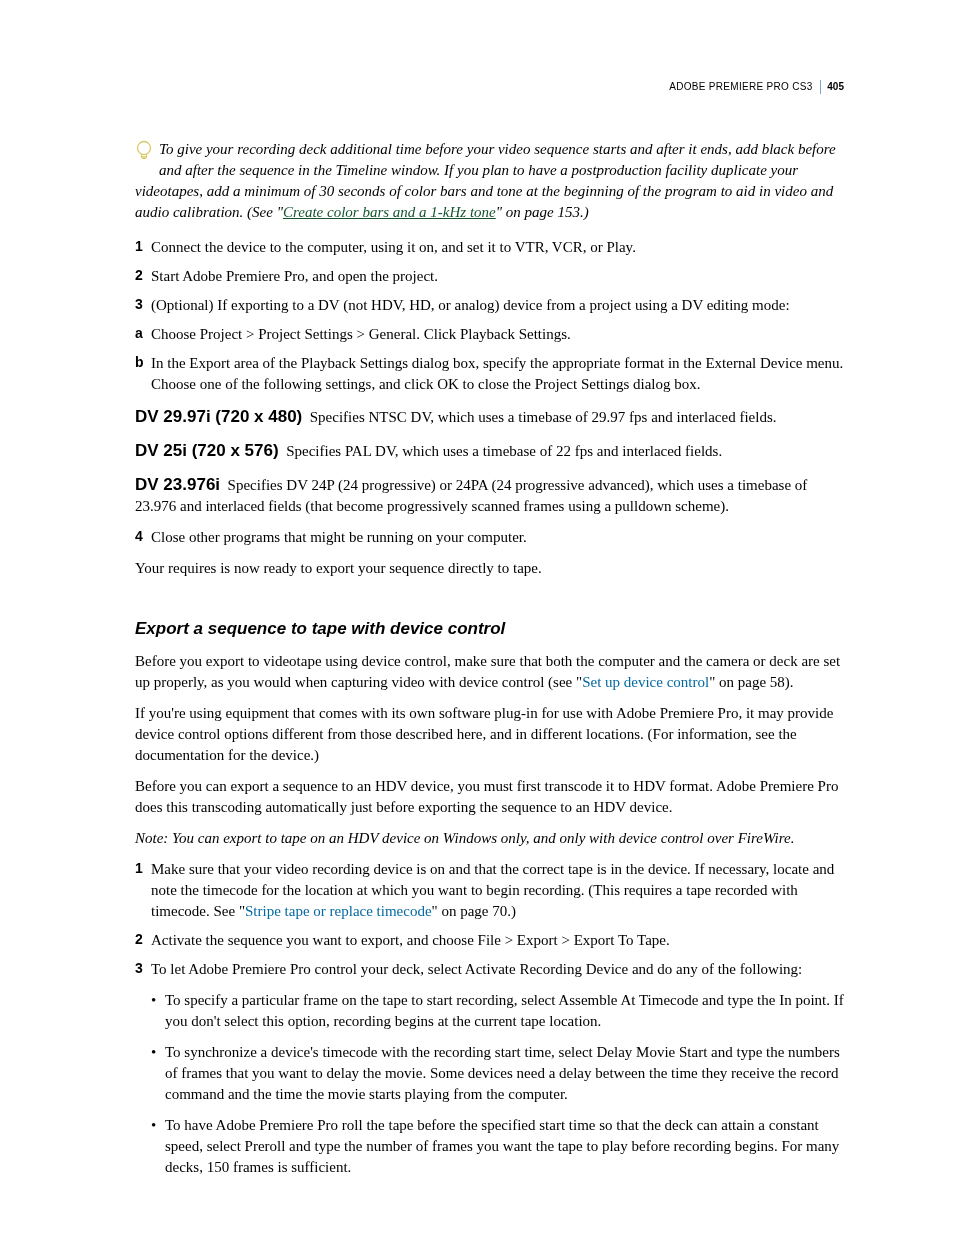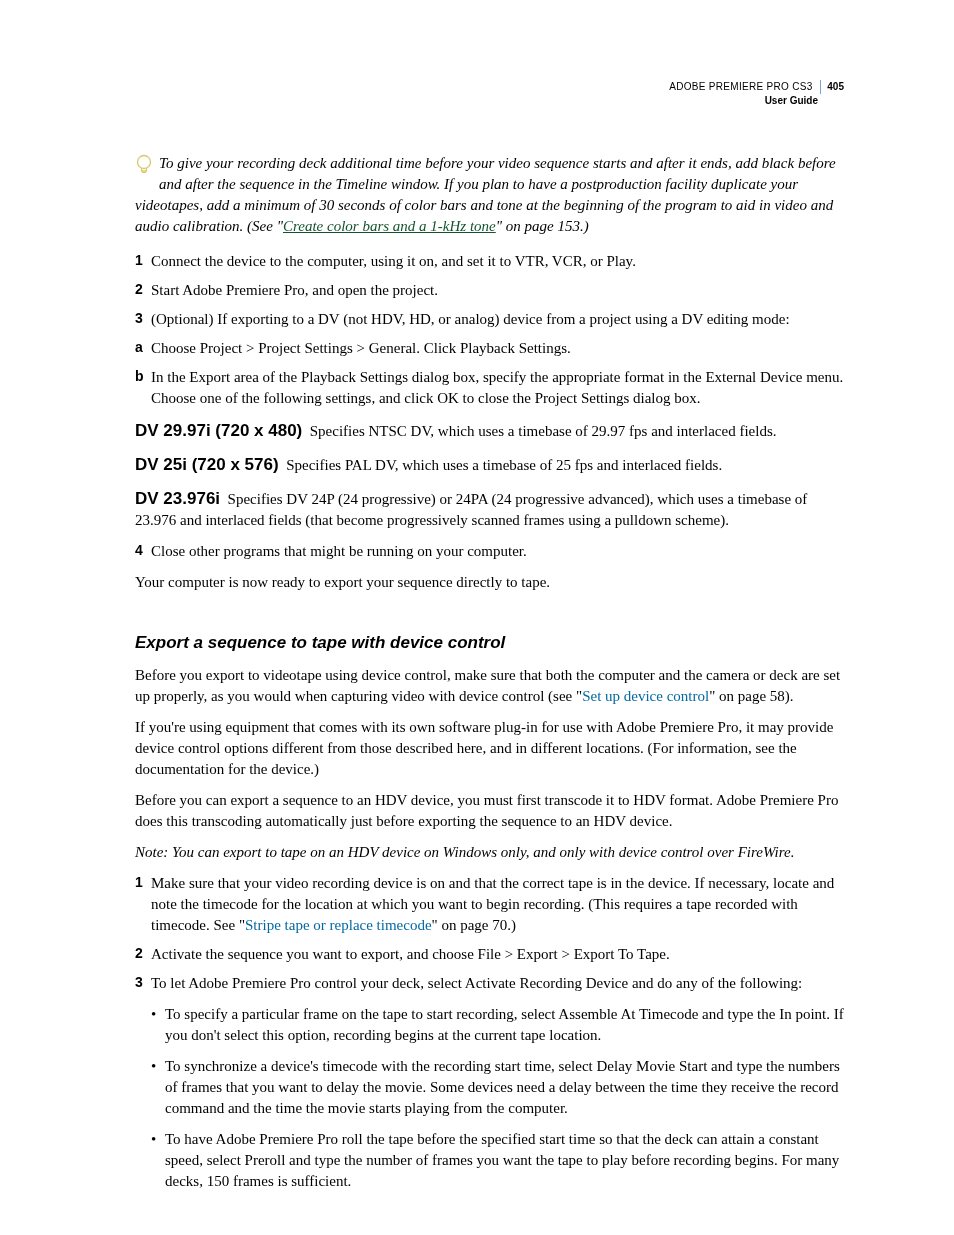--- a/index.html
+++ b/index.html
@@ -111,21 +111,20 @@
 </head>
 <body>
 
 <div class="page">
 
   <div class="page-header">
     <div>
       <span class="header-line1">ADOBE PREMIERE PRO CS3</span>
       <span class="page-num">405</span>
     </div>
-    <div class="header-line2">User Guide</div>
   </div>
 
   <div class="tip-block">
     <span class="tip-icon">
       <svg class="bulb" viewBox="0 0 18 24">
         <circle cx="9" cy="8" r="6.5" fill="none" stroke="#d9c96a" stroke-width="1.3"></circle>
         <path d="M6.5 14 L6.5 17 L11.5 17 L11.5 14" fill="none" stroke="#d9c96a" stroke-width="1.3"></path>
         <line x1="7" y1="18.5" x2="11" y2="18.5" stroke="#d9c96a" stroke-width="1"></line>
       </svg>
     </span>
@@ -153,32 +152,32 @@
   </div>
   <div class="step">
     <span class="step-num">b</span>
     <span class="step-text">In the Export area of the Playback Settings dialog box, specify the appropriate format in the External Device menu. Choose one of the following settings, and click OK to close the Project Settings dialog box.</span>
   </div>
 
   <div class="def">
     <span class="def-term">DV 29.97i (720 x 480)</span>&nbsp;&nbsp;<span>Specifies NTSC DV, which uses a timebase of 29.97 fps and interlaced fields.</span>
   </div>
   <div class="def">
-    <span class="def-term">DV 25i (720 x 576)</span>&nbsp;&nbsp;<span>Specifies PAL DV, which uses a timebase of 25 fps and interlaced fields.</span>
+    <span class="def-term">DV 25i (720 x 576)</span>&nbsp;&nbsp;<span>Specifies PAL DV, which uses a timebase of 22 fps and interlaced fields.</span>
   </div>
   <div class="def">
     <span class="def-term">DV 23.976i</span>&nbsp;&nbsp;<span>Specifies DV 24P (24 progressive) or 24PA (24 progressive advanced), which uses a timebase of 23.976 and interlaced fields (that become progressively scanned frames using a pulldown scheme).</span>
   </div>
 
   <div class="step">
     <span class="step-num">4</span>
     <span class="step-text">Close other programs that might be running on your computer.</span>
   </div>
 
-  <div class="para">Your computer is now ready to export your sequence directly to tape.</div>
+  <div class="para">Your requires is now ready to export your sequence directly to tape.</div>
 
   <div class="heading">Export a sequence to tape with device control</div>
 
   <div class="para">
     <span>Before you export to videotape using device control, make sure that both the computer and the camera or deck are set up properly, as you would when capturing video with device control (see "</span><span class="link-plain">Set up device control</span><span>" on page 58).</span>
   </div>
 
   <div class="para">If you're using equipment that comes with its own software plug-in for use with Adobe Premiere Pro, it may provide device control options different from those described here, and in different locations. (For information, see the documentation for the device.)</div>
   <div class="para">Before you can export a sequence to an HDV device, you must first transcode it to HDV format. Adobe Premiere Pro does this transcoding automatically just before exporting the sequence to an HDV device.</div>
 

